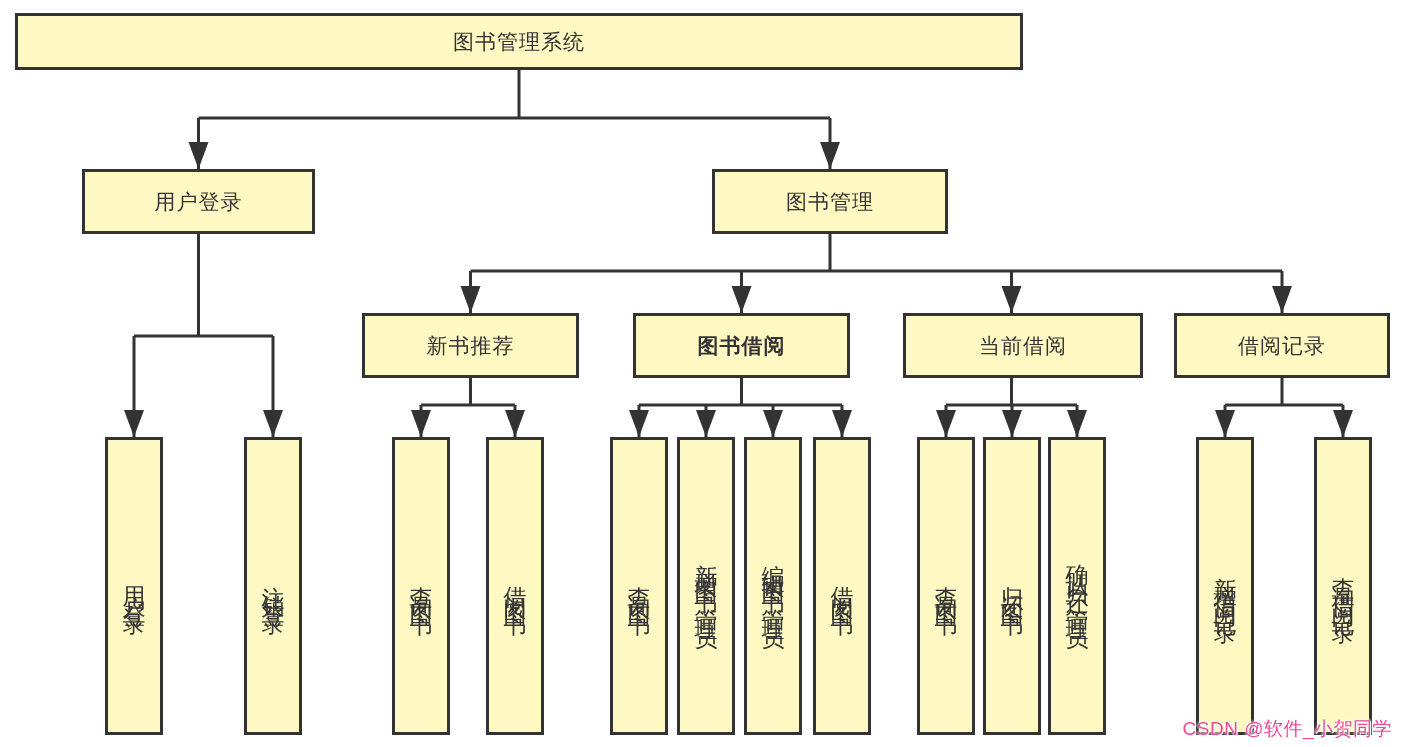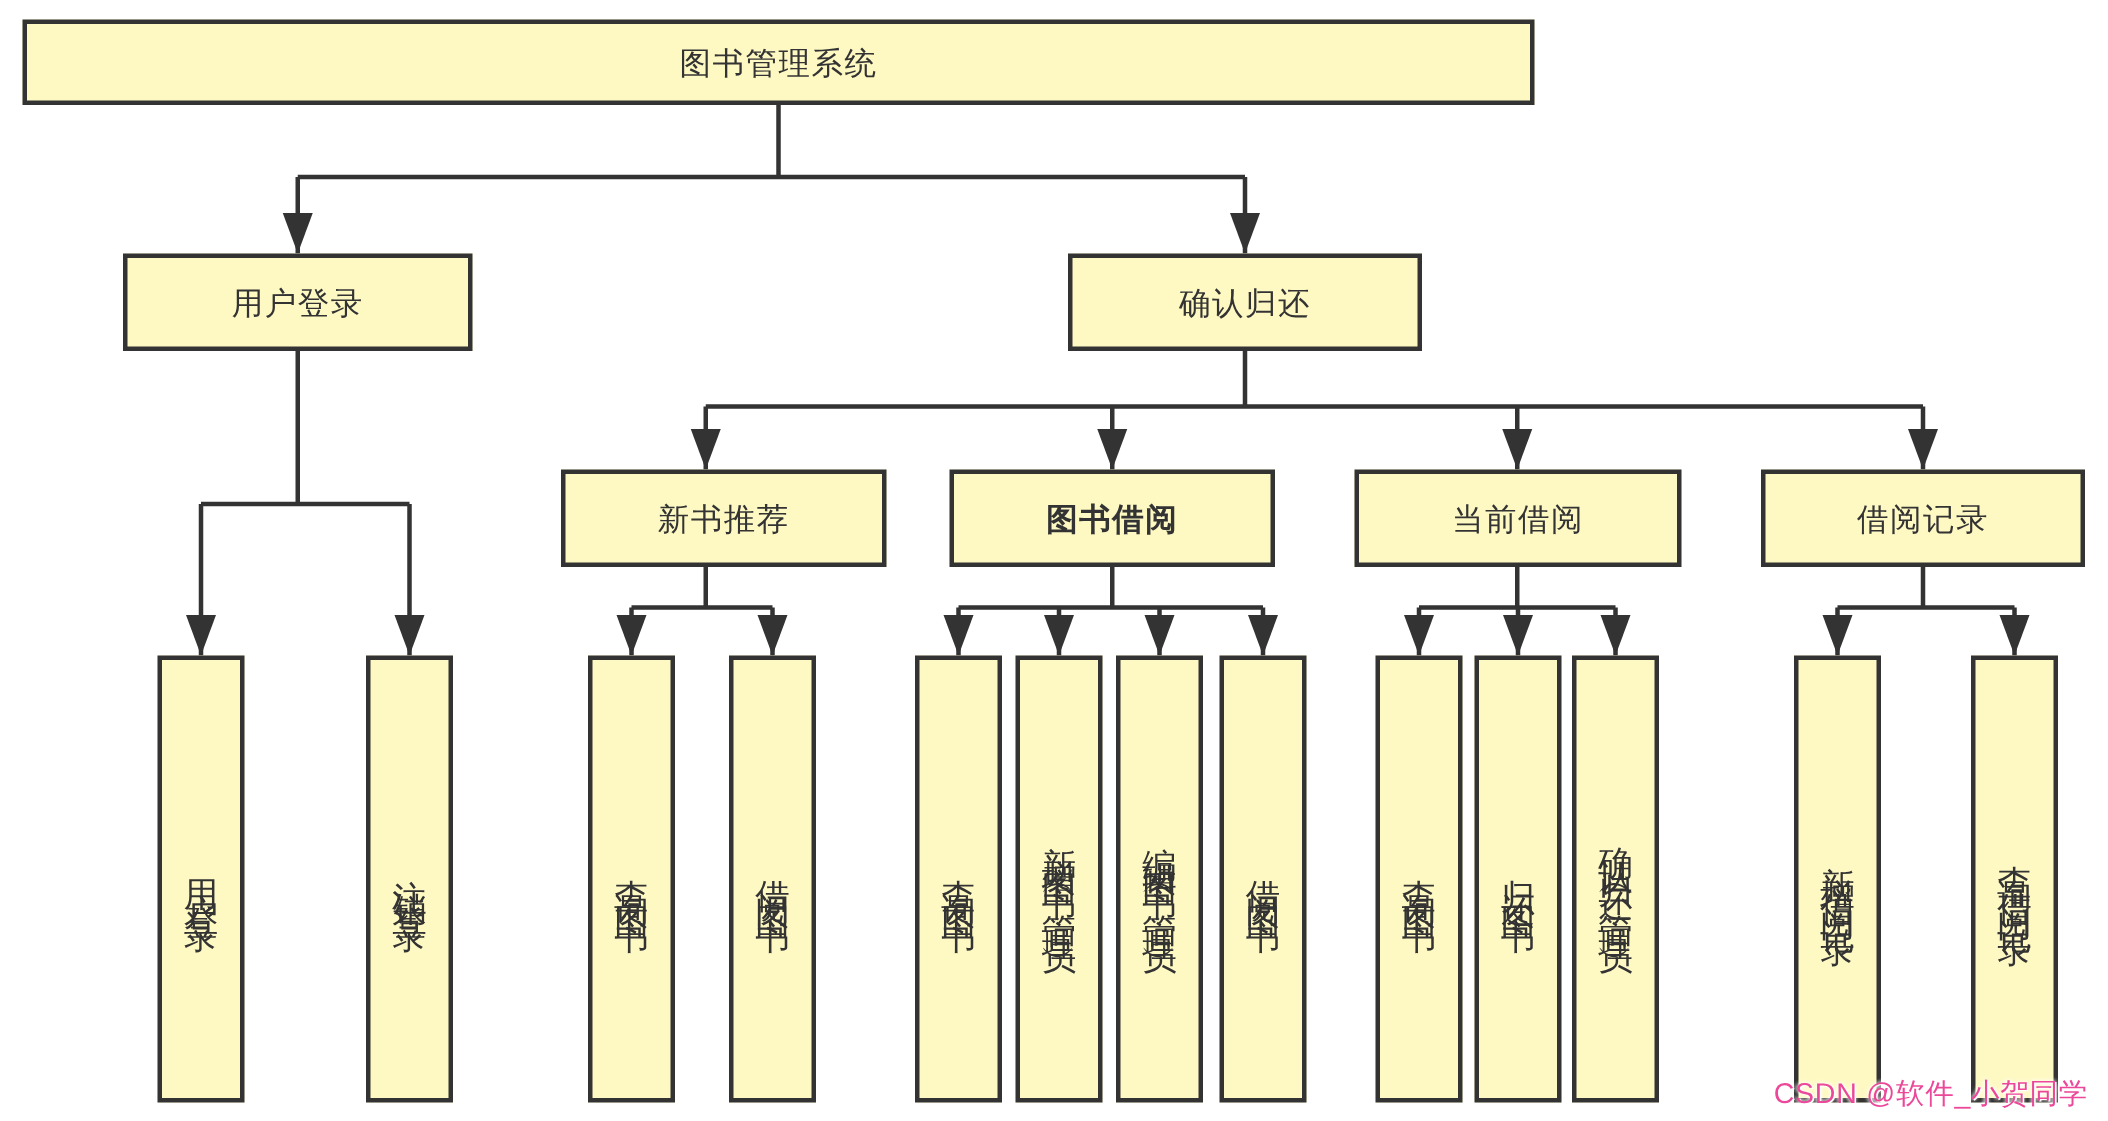--- a/index.html
+++ b/index.html
@@ -68,25 +68,25 @@
     <polygon points="1067,410 1087,410 1077,437"></polygon>
 
     <path d="M1282 378 V405 M1225 405 H1343 M1225 405 V437 M1343 405 V437"></path>
     <polygon points="1215,410 1235,410 1225,437"></polygon>
     <polygon points="1333,410 1353,410 1343,437"></polygon>
   </svg>
 
   <div class="node node-h" style="left:15px; top:13px; width:1008px; height:57px;">图书管理系统</div>
 
   <div class="node node-h" style="left:82px; top:169px; width:233px; height:65px;">用户登录</div>
-  <div class="node node-h" style="left:712px; top:169px; width:236px; height:65px;">确认归还</div>
+  <div class="node node-h" style="left:712px; top:169px; width:236px; height:65px;">图书管理</div>
 
-  <div class="node node-h" style="left:362px; top:313px; width:217px; height:65px;margin-left:12px;">新书推荐</div>
+  <div class="node node-h" style="left:362px; top:313px; width:217px; height:65px;">新书推荐</div>
   <div class="node node-h" style="left:633px; top:313px; width:217px; height:65px;font-weight:bold;">图书借阅</div>
-  <div class="node node-h" style="left:903px; top:313px; width:218px; height:65px;">当前借阅</div>
+  <div class="node node-h" style="left:903px; top:313px; width:240px; height:65px;">当前借阅</div>
   <div class="node node-h" style="left:1174px; top:313px; width:216px; height:65px;">借阅记录</div>
 
   <div class="node node-v" style="left:105px; top:437px; width:58px; height:298px;">用户登录</div>
   <div class="node node-v" style="left:244px; top:437px; width:58px; height:298px;">注销登录</div>
 
   <div class="node node-v" style="left:392px; top:437px; width:58px; height:298px;">查询图书</div>
   <div class="node node-v" style="left:486px; top:437px; width:58px; height:298px;">借阅图书</div>
 
   <div class="node node-v" style="left:610px; top:437px; width:58px; height:298px;">查询图书</div>
   <div class="node node-v" style="left:677px; top:437px; width:58px; height:298px;">新增图书（管理员）</div>

